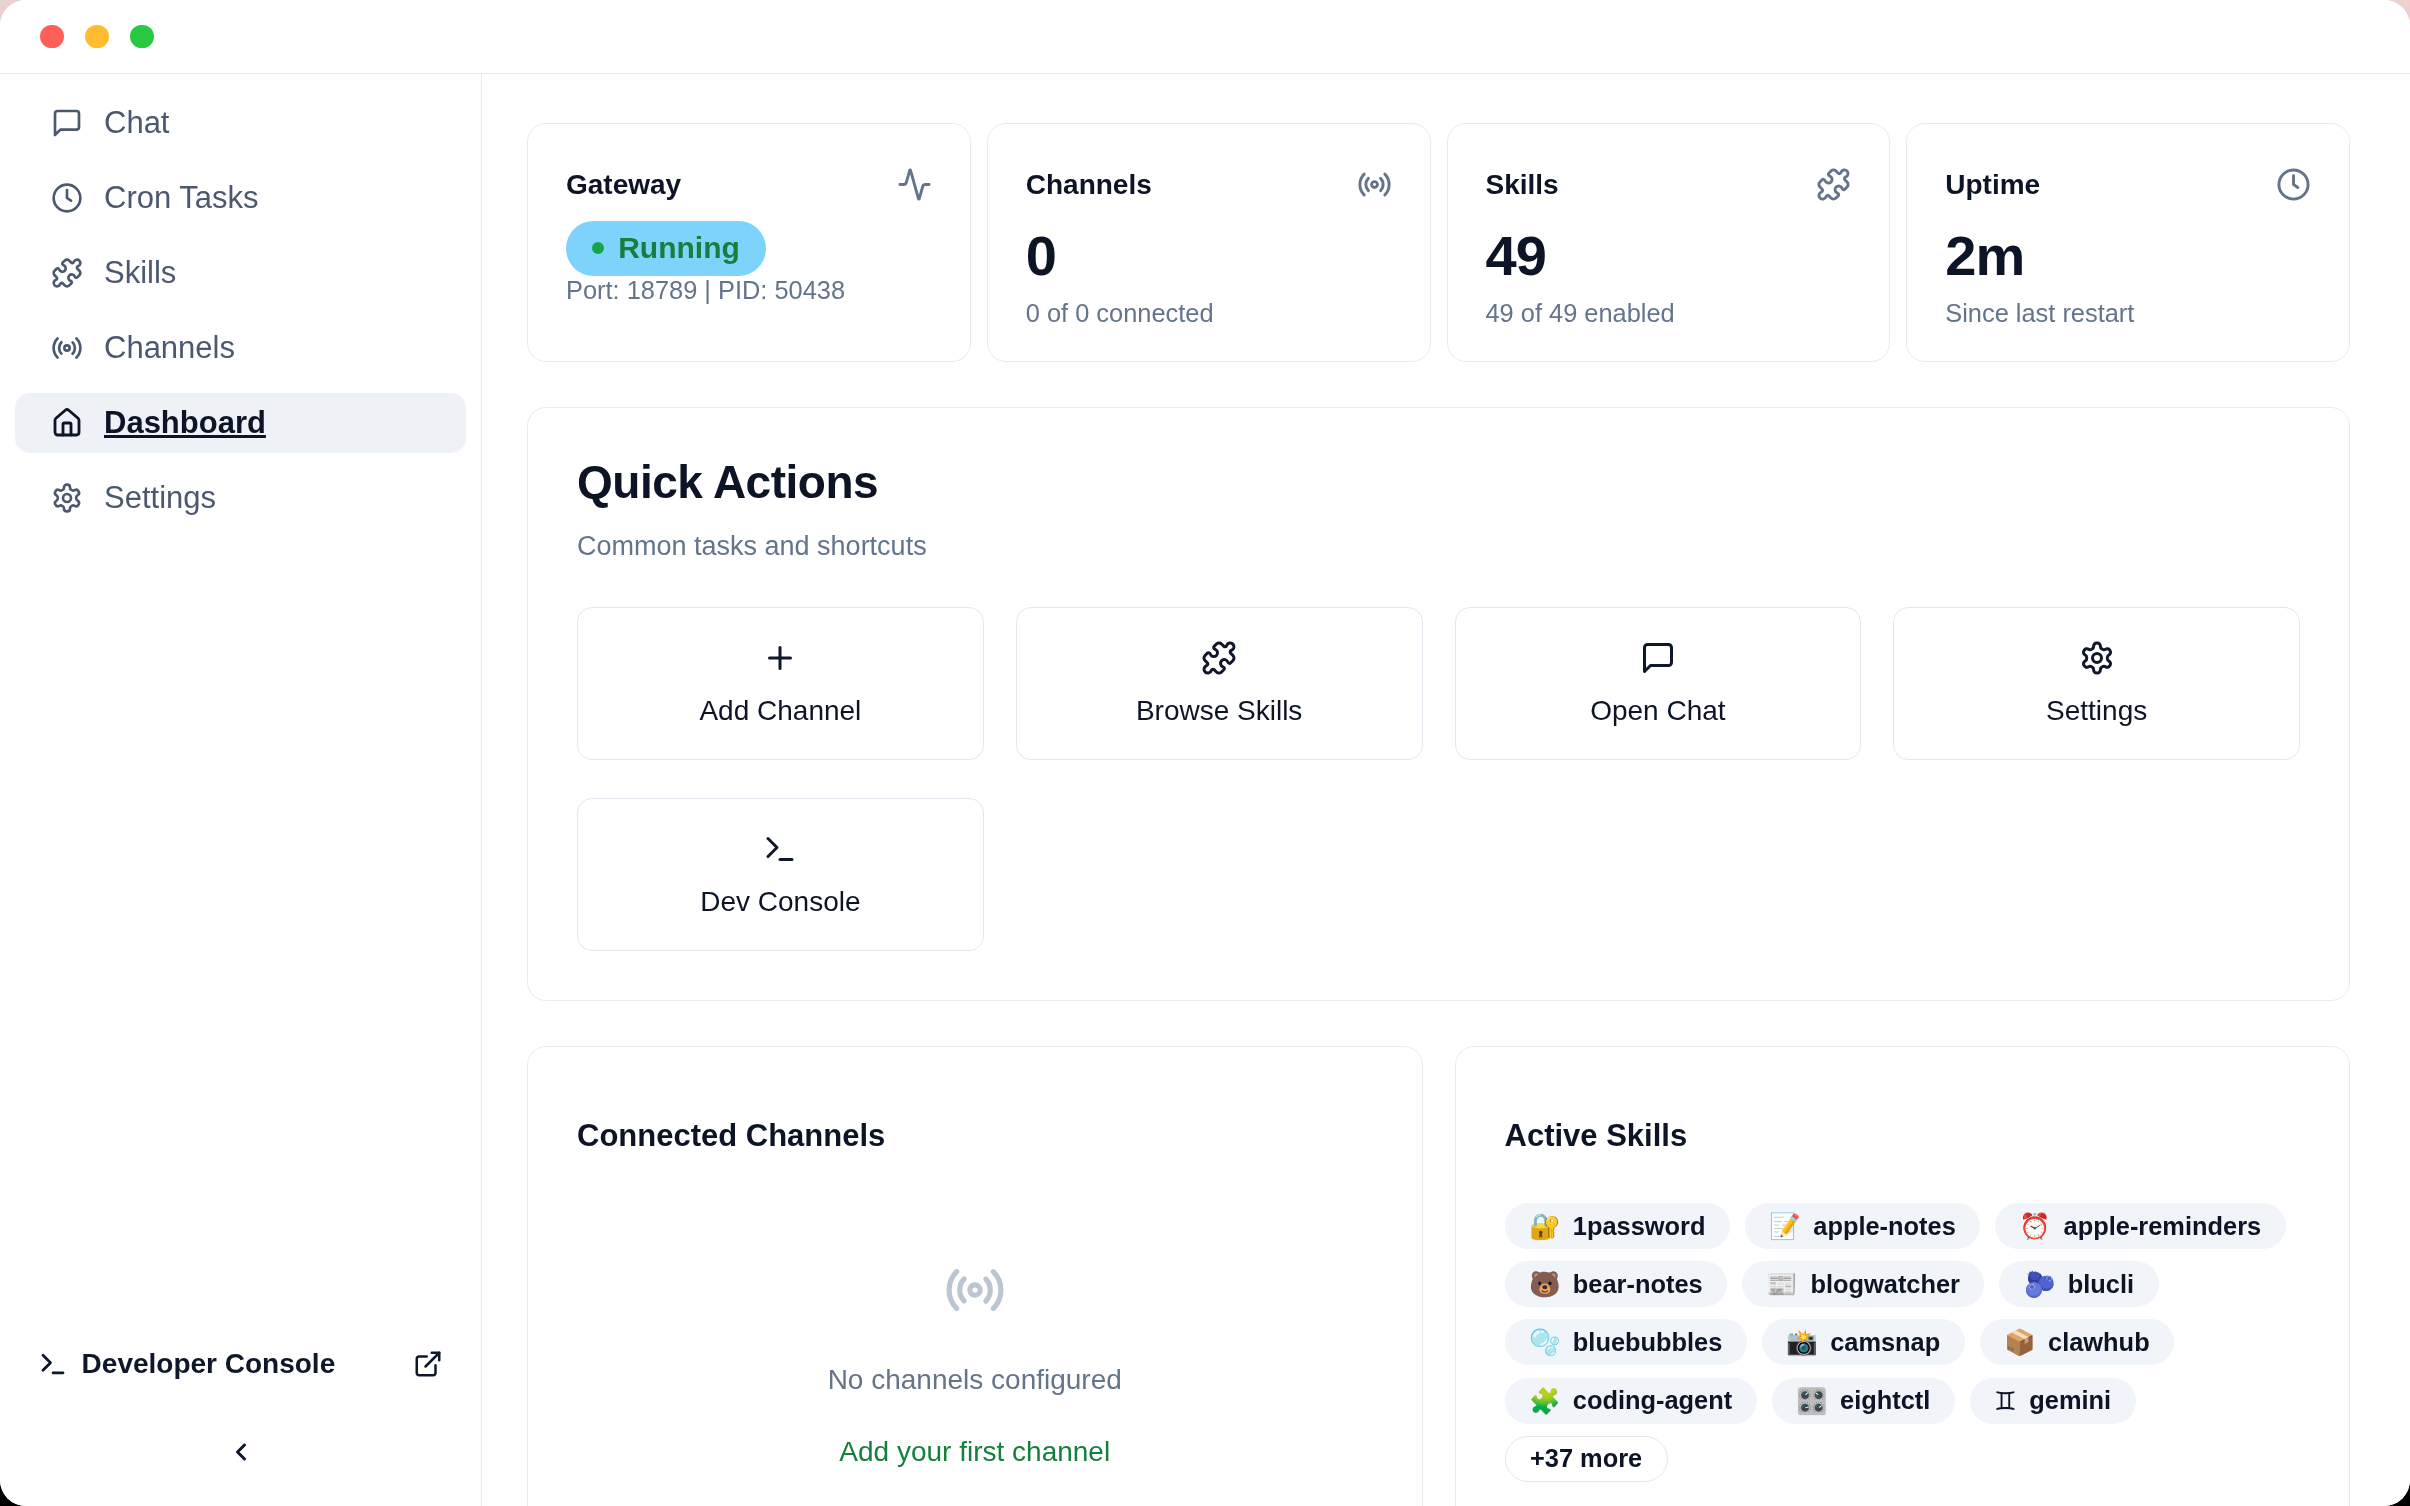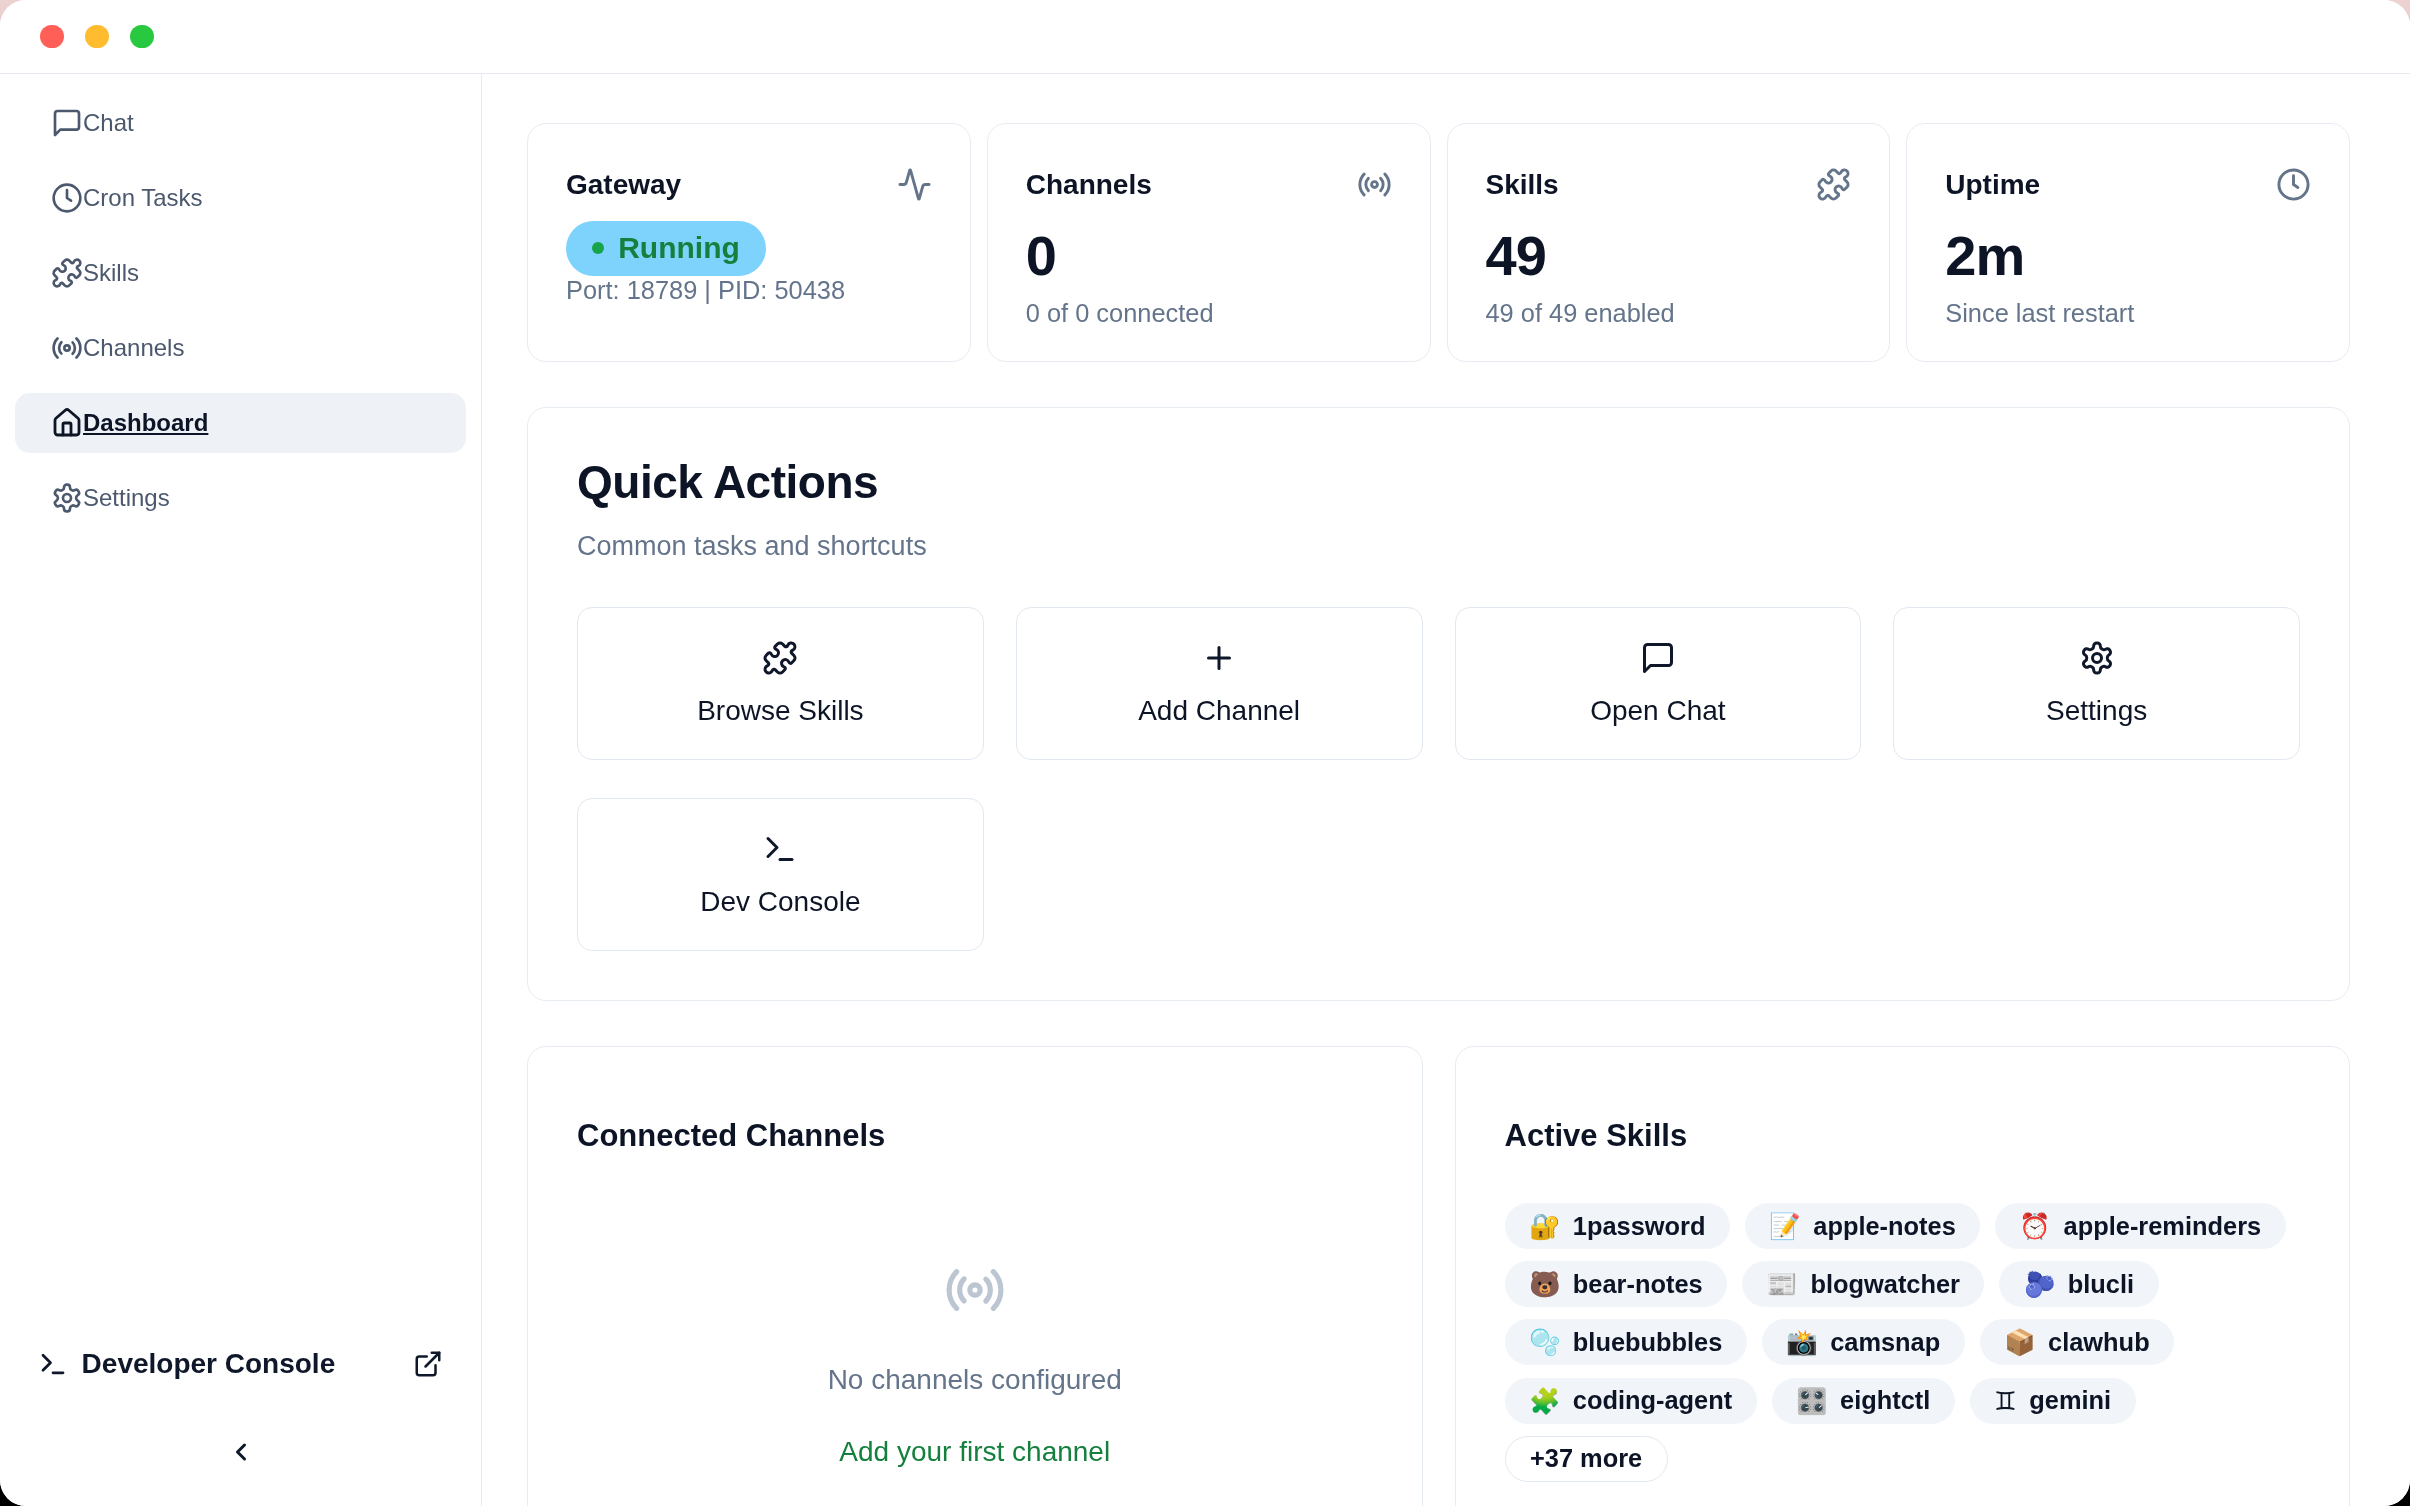--- a/index.html
+++ b/index.html
@@ -26,22 +26,22 @@
   
   .app-body { flex:1; display:flex; min-height:0; }
   .sidebar {
     flex:none; width:482px; background:#fff;
     border-right:1.9px solid #e7ebf1;
     display:flex; flex-direction:column;
     padding:19px 15px 21px;
   }
   .nav-item {
     height:60px; margin-bottom:15px; border-radius:15px;
-    display:flex; align-items:center; 
-    padding:0 36px; color:#4b586e; font-size:24px; font-weight:500;
+    display:flex; align-items:center; gap:21px;
+    padding:0 36px; color:#4b586e; font-size:31px; font-weight:500;
     cursor:pointer;
   }
   .nav-item .ic { width:32px; height:32px; flex:none; }
   .nav-item.selected { background:#eef2f7; color:#0c1426; font-weight:700;text-decoration:underline; }
   .sidebar-footer { margin-top:auto; }
   .devconsole-row {
     display:flex; align-items:center; gap:14px;
     padding:0 22.6px; height:60px;
     color:#0f172a; font-size:28px; font-weight:700; cursor:pointer;
   }
@@ -302,32 +302,32 @@
         </section>
       </div>
 
       <section class="card qa-card">
         <h1 class="qa-title">Quick Actions</h1>
         <div class="qa-sub">Common tasks and shortcuts</div>
         <div class="qa-grid">
           <button class="qa-btn">
             <span class="ic">
                 <svg viewBox="0 0 24 24" fill="none" stroke="currentColor" stroke-width="2" stroke-linecap="round" stroke-linejoin="round">
+                  <use href="#i-plus"></use>
+                </svg>
+              </span>
+            <span>Add Channel</span>
+          </button>
+          <button class="qa-btn">
+            <span class="ic">
+                <svg viewBox="0 0 24 24" fill="none" stroke="currentColor" stroke-width="2" stroke-linecap="round" stroke-linejoin="round">
                   <use href="#i-puzzle"></use>
                 </svg>
               </span>
             <span>Browse Skills</span>
-          </button>
-          <button class="qa-btn">
-            <span class="ic">
-                <svg viewBox="0 0 24 24" fill="none" stroke="currentColor" stroke-width="2" stroke-linecap="round" stroke-linejoin="round">
-                  <use href="#i-plus"></use>
-                </svg>
-              </span>
-            <span>Add Channel</span>
           </button>
           <button class="qa-btn">
             <span class="ic">
                 <svg viewBox="0 0 24 24" fill="none" stroke="currentColor" stroke-width="2" stroke-linecap="round" stroke-linejoin="round">
                   <use href="#i-chat"></use>
                 </svg>
               </span>
             <span>Open Chat</span>
           </button>
           <button class="qa-btn">

